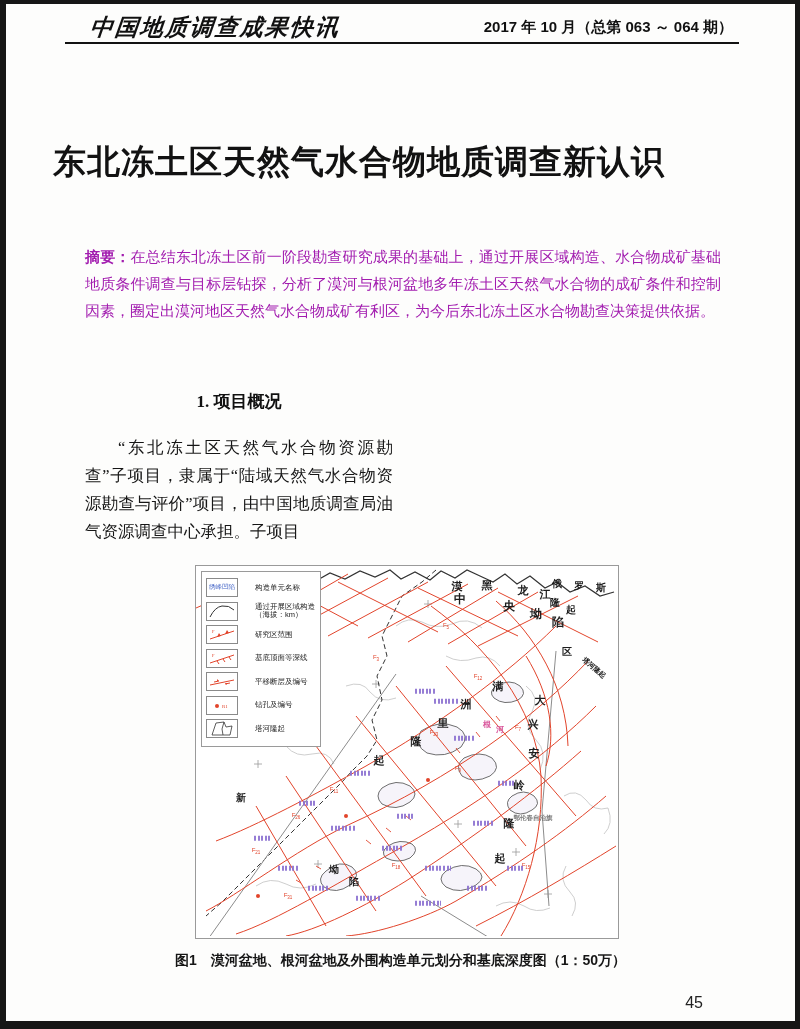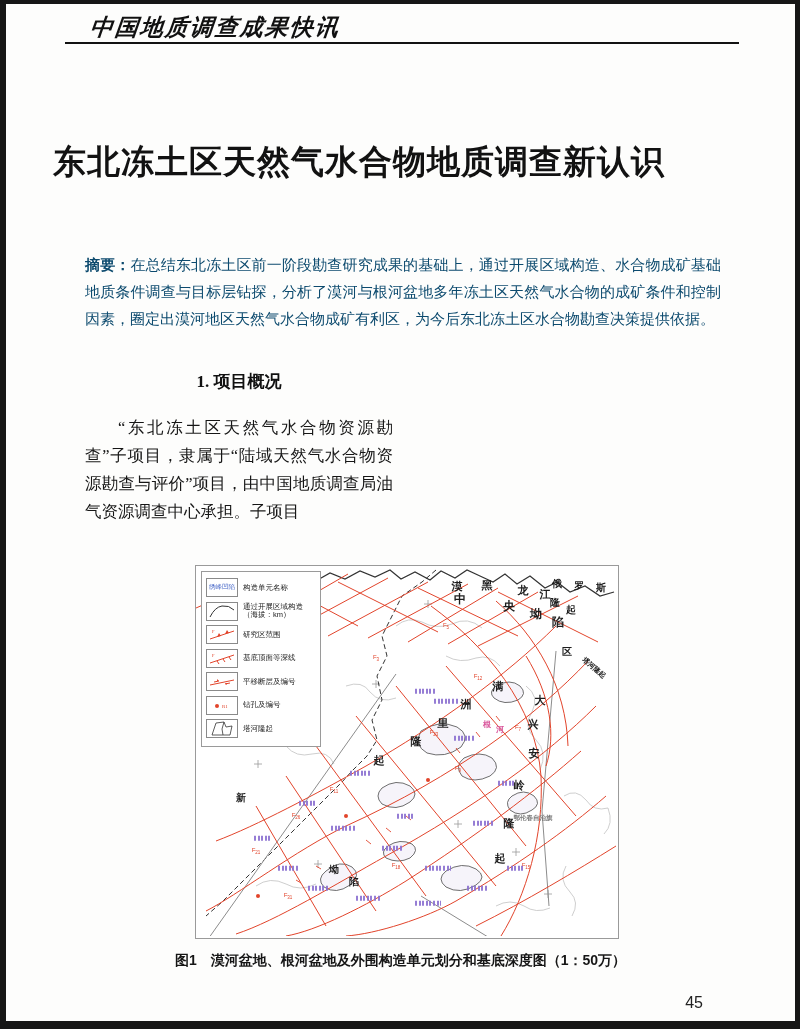--- a/index.html
+++ b/index.html
@@ -12,28 +12,28 @@
          letter-spacing:2px;color:#111;transform:skewX(-6deg);}
   .issue{position:absolute;right:62px;top:14px;font-size:15px;font-weight:bold;
          font-family:"Liberation Sans",sans-serif;color:#111;}
   .rule{position:absolute;left:59px;top:38px;width:674px;height:2.4px;background:#121212;}
 
   
   .title{position:absolute;left:0;top:136px;width:100%;text-align:left;font-size:33px;
          font-weight:bold;font-family:"Liberation Sans",sans-serif;color:#121212;letter-spacing:1px;padding-left:47px;}
 
   
-  .abstract{position:absolute;left:79px;top:247px;width:636px;font-size:15px;line-height:27px;
-            color:#0c4a6e;text-align:justify;}
+  .abstract{position:absolute;left:79px;top:239px;width:636px;font-size:15px;line-height:27px;
+            color:#a21caf;text-align:justify;}
   .abstract b{font-family:"Liberation Sans",sans-serif;}
 
   
   .cols{position:absolute;left:79px;top:362px;width:638px;display:flex;gap:22px;}
   .col{width:308px;font-size:16.5px;line-height:28px;color:#161616;text-align:justify;}
-  .sec-head{font-size:17px;font-weight:bold;text-align:center;margin:2px 0 18px 0;color:#111;}
+  .sec-head{font-size:17px;font-weight:bold;text-align:center;margin:22px 0 18px 0;color:#111;}
   .indent{text-indent:2em;}
 
   
   .figure{position:absolute;left:189px;top:561px;width:422px;height:372px;
           border:1px solid #9a9a9a;background:#fff;}
   .map-svg{position:absolute;left:0;top:0;}
   .map-labels{position:absolute;left:0;top:0;width:100%;height:100%;}
   .mlab{position:absolute;transform:translate(-50%,-50%);font-weight:bold;color:#1d1d1d;
         white-space:nowrap;font-family:"Liberation Serif",serif;}
   .flab{position:absolute;transform:translate(-50%,-50%);color:#e2442b;font-size:6px;
@@ -41,37 +41,38 @@
   .flab sub{font-size:4.5px;}
   .pmark{position:absolute;height:4.5px;transform:translate(-50%,-50%);
          background:repeating-linear-gradient(90deg,#8a6fd0 0 2px,transparent 2px 3.6px);opacity:.9;}
 
   
   .legend{position:absolute;left:5px;top:5px;width:120px;height:176px;background:#fff;
           border:0.8px solid #9a9a9a;box-sizing:border-box;padding:4px 3px 2px 4px;z-index:5;}
   .leg-row{display:flex;align-items:center;height:23.5px;}
   .leg-sample{width:32px;height:19px;border:0.8px solid #8a8a8a;box-sizing:border-box;
               flex:0 0 32px;display:flex;align-items:center;justify-content:center;background:#fff;}
-  .leg-label{font-size:7.5px;color:#222;margin-left:5px;line-height:8px;
+  .leg-label{font-size:7.5px;color:#222;margin-left:17px;line-height:8px;
              font-family:"Liberation Sans",sans-serif;}
   .unit-sample{font-size:6.5px;color:#4868c8;letter-spacing:0;white-space:nowrap;}
 
   
   .caption{position:absolute;left:0;top:948px;width:100%;text-align:center;font-size:14px;
            font-weight:bold;font-family:"Liberation Sans",sans-serif;color:#161616;}
   .pageno{position:absolute;right:92px;top:990px;font-size:16px;color:#222;
           font-family:"Liberation Sans",sans-serif;}
 </style>
 </head>
 <body>
 
 <div class="scan">
   <div class="page">
 
     <div class="brand">中国地质调查成果快讯</div>
+    <div class="issue">2017 年 10 月（总第 063 ～ 064 期）</div>
     <div class="rule"></div>
 
     <div class="title">东北冻土区天然气水合物地质调查新认识</div>
 
     <div class="abstract">
       <b>摘要：</b><span>在总结东北冻土区前一阶段勘查研究成果的基础上，通过开展区域构造、水合物成矿基础地质条件调查与目标层钻探，分析了漠河与根河盆地多年冻土区天然气水合物的成矿条件和控制因素，圈定出漠河地区天然气水合物成矿有利区，为今后东北冻土区水合物勘查决策提供依据。</span>
     </div>
 
     <div class="cols">
       <div class="col">

